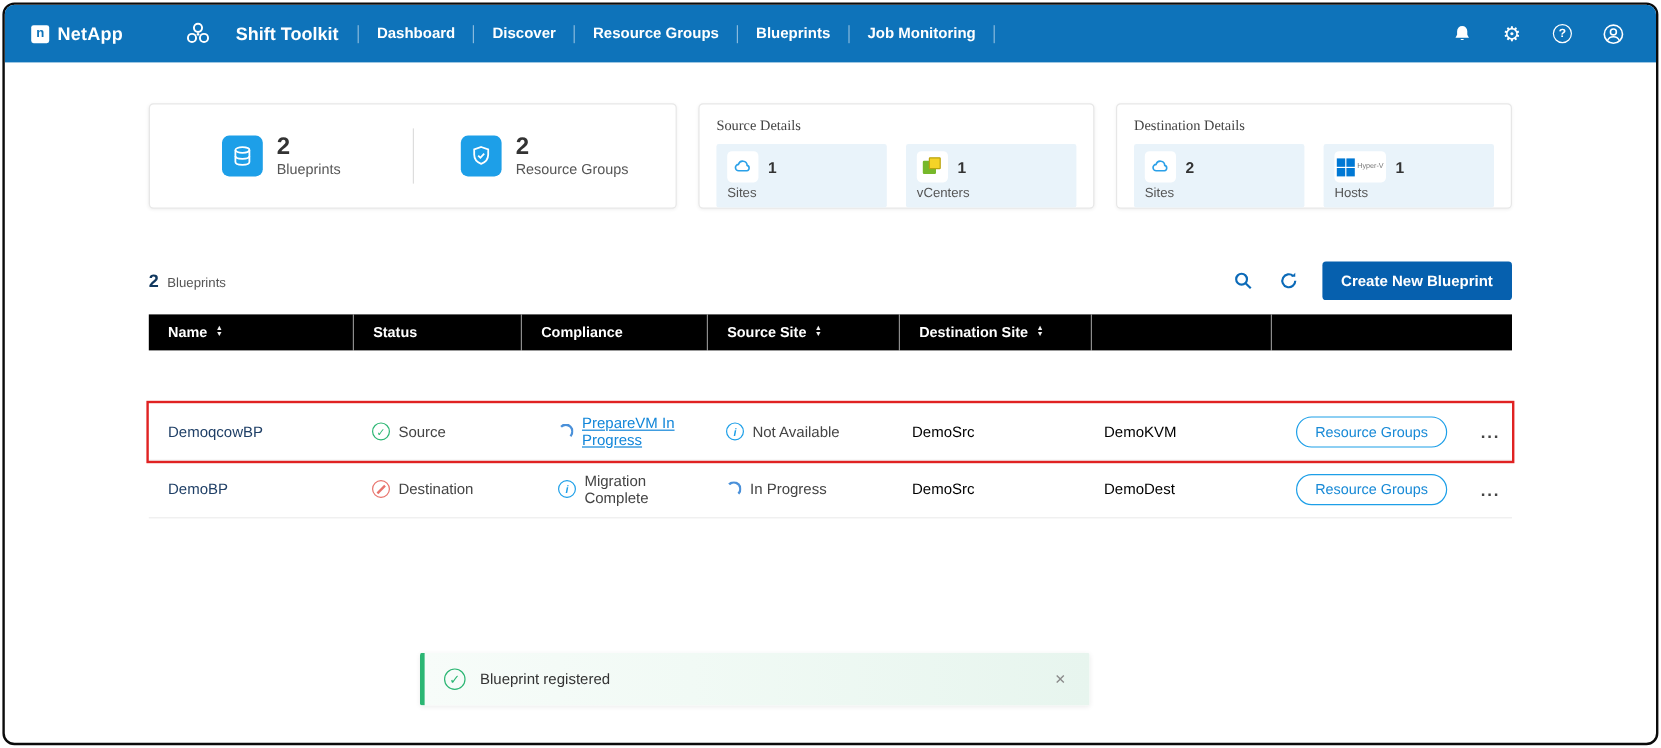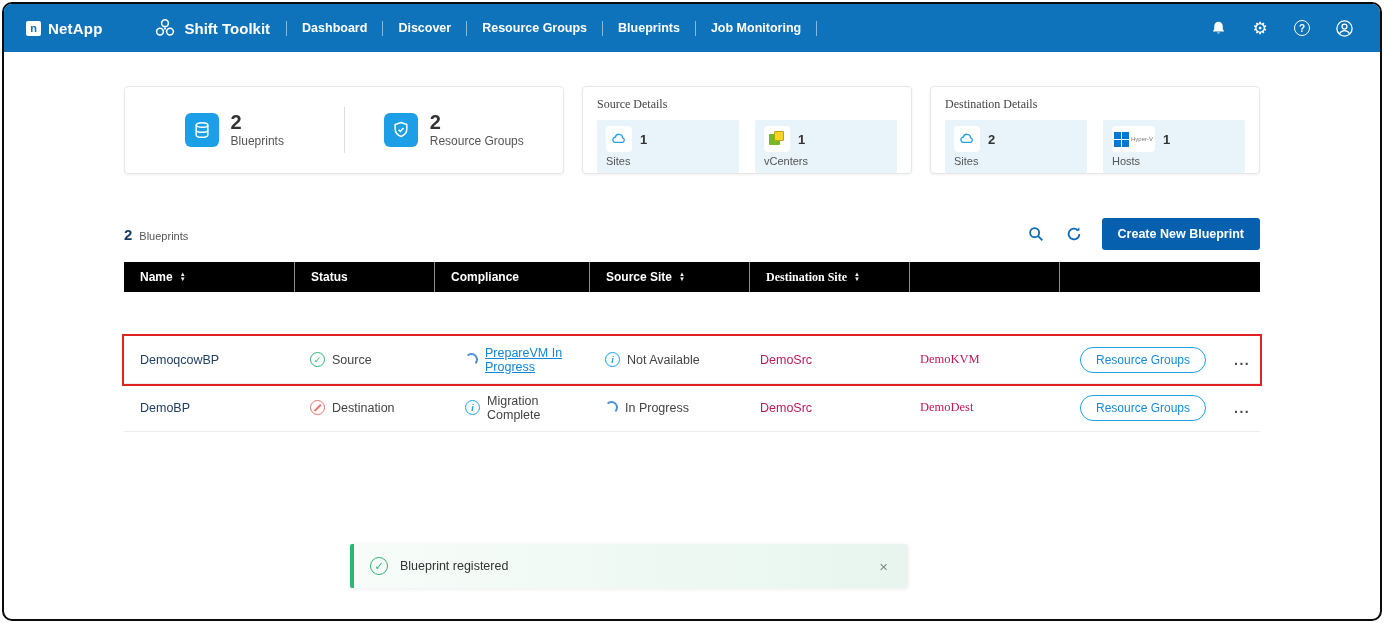--- a/index.html
+++ b/index.html
@@ -5,21 +5,21 @@
   * { margin:0; padding:0; box-sizing:border-box; }
   html,body { width:1384px; height:623px; background:#fff; font-family:"Liberation Sans",sans-serif; }
   .screen { position:relative; width:1380px; height:619px; margin:2px; border:2px solid #0b0b0b; border-radius:10px; overflow:hidden; background:#fff; }
 
   
   .navbar { height:48px; background:#0e73ba; color:#fff; display:flex; align-items:center; justify-content:space-between; padding:0 26px 0 22px; }
   .nav-left { display:flex; align-items:center; }
   .brand { display:flex; align-items:center; gap:7px; }
   .netapp-mark { width:15px; height:15px; background:#fff; color:#0e73ba; font-weight:bold; font-size:11px; line-height:15px; text-align:center; border-radius:2px; }
   .brand-text { font-weight:bold; font-size:15px; letter-spacing:.2px; }
-  .appname { display:flex; align-items:center; gap:8px; margin-left:50px; font-weight:bold; font-size:15px; }
+  .appname { display:flex; align-items:center; gap:20px; margin-left:50px; font-weight:bold; font-size:15px; }
   .nav-items { display:flex; align-items:center; margin-left:16px; }
   .nav-sep { width:1px; height:15px; background:rgba(255,255,255,.5); }
   .nav-item { padding:0 15px; font-size:12.5px; font-weight:600; cursor:pointer; white-space:nowrap; }
   .nav-right { display:flex; align-items:center; gap:22px; }
   .nav-icon { width:20px; height:20px; display:flex; align-items:center; justify-content:center; cursor:pointer; }
   .gear-glyph { font-size:17px; line-height:17px; color:#fff; }
   .help-circle { width:16px; height:16px; border:1.6px solid #fff; border-radius:50%; font-size:10px; font-weight:bold; display:flex; align-items:center; justify-content:center; }
 
   
   .main { padding:34px 120px 0 120px; }
@@ -54,28 +54,28 @@
   .count-txt { font-size:11px; color:#555; }
   .list-actions { display:flex; align-items:center; gap:18px; }
   .tool-icon { width:20px; height:20px; display:flex; align-items:center; justify-content:center; cursor:pointer; }
   .create-btn { background:#0660ae; color:#fff; border:none; border-radius:3px; font-family:"Liberation Sans",sans-serif; font-size:12.5px; font-weight:bold; padding:9px 16px; cursor:pointer;text-align:right; }
 
   
   .table { margin-top:12px; }
   .thead { display:flex; height:30px; background:#000000; color:#fff; font-size:12px; font-weight:bold; }
   .th { display:flex; align-items:center; gap:7px; padding-left:16px; height:100%; }
   .th + .th { border-left:1px solid rgba(255,255,255,.55); }
-  .col-0{width:170px;} .col-1{width:155px;} .col-2{width:140px;} .col-3{width:155px;} .col-4{width:160px;} .col-5{width:160px;font-family:Liberation Serif, serif;} .col-6{width:150px;} .col-7{flex:1;}
+  .col-0{width:170px;} .col-1{width:155px;} .col-2{width:140px;} .col-3{width:155px;} .col-4{width:160px;} .col-5{width:160px;} .col-6{width:150px;} .col-7{flex:1;}
   .sort-icon { display:flex; flex-direction:column; font-size:6px; line-height:5px; color:rgba(255,255,255,.95); cursor:pointer; }
   .trow { position:relative; display:flex; align-items:center; height:48px; background:#fff; border-bottom:1px solid #ededed; font-size:12.5px; }
   .trow.highlighted { outline:2px solid #e02222; outline-offset:0; z-index:2;margin-top:44px; }
   .td { display:flex; align-items:center; gap:7px; padding-left:16px; }
   .cell-name { color:#1f3f66; }
   .cell-plain { color:#444; }
-  .site-link { color:#be185d; cursor:pointer; }
+  .site-link { color:#000000; cursor:pointer; }
   .status-link { color:#1286d9; text-decoration:underline; cursor:pointer; }
   .check-circle { width:15px; height:15px; border:1.5px solid #2bb673; border-radius:50%; color:#2bb673; font-size:9px; display:flex; align-items:center; justify-content:center; flex:none; }
   .error-circle { position:relative; width:15px; height:15px; border:1.5px solid #e8736c; border-radius:50%; flex:none; }
   .error-circle::after { content:""; position:absolute; left:1.5px; top:5.5px; width:9px; height:1.5px; background:#e8736c; transform:rotate(-45deg); }
   .spinner { width:13px; height:13px; border:2px solid transparent; border-top-color:#4a90d9; border-right-color:#4a90d9; border-radius:50%; flex:none; }
   .info-circle { width:15px; height:15px; border:1.5px solid #1d9fe8; border-radius:50%; color:#1d9fe8; font-size:9px; font-weight:bold; font-style:italic; display:flex; align-items:center; justify-content:center; flex:none; }
   .rg-pill { border:1px solid #1d9fe8; color:#1789d6; background:#fff; border-radius:13px; padding:5px 15px; font-size:12px; font-family:"Liberation Sans",sans-serif; cursor:pointer; white-space:nowrap; }
   .ellipsis-btn { color:#444; font-weight:bold; font-size:14px; letter-spacing:1.5px; cursor:pointer; padding:0 4px; }
 
   

